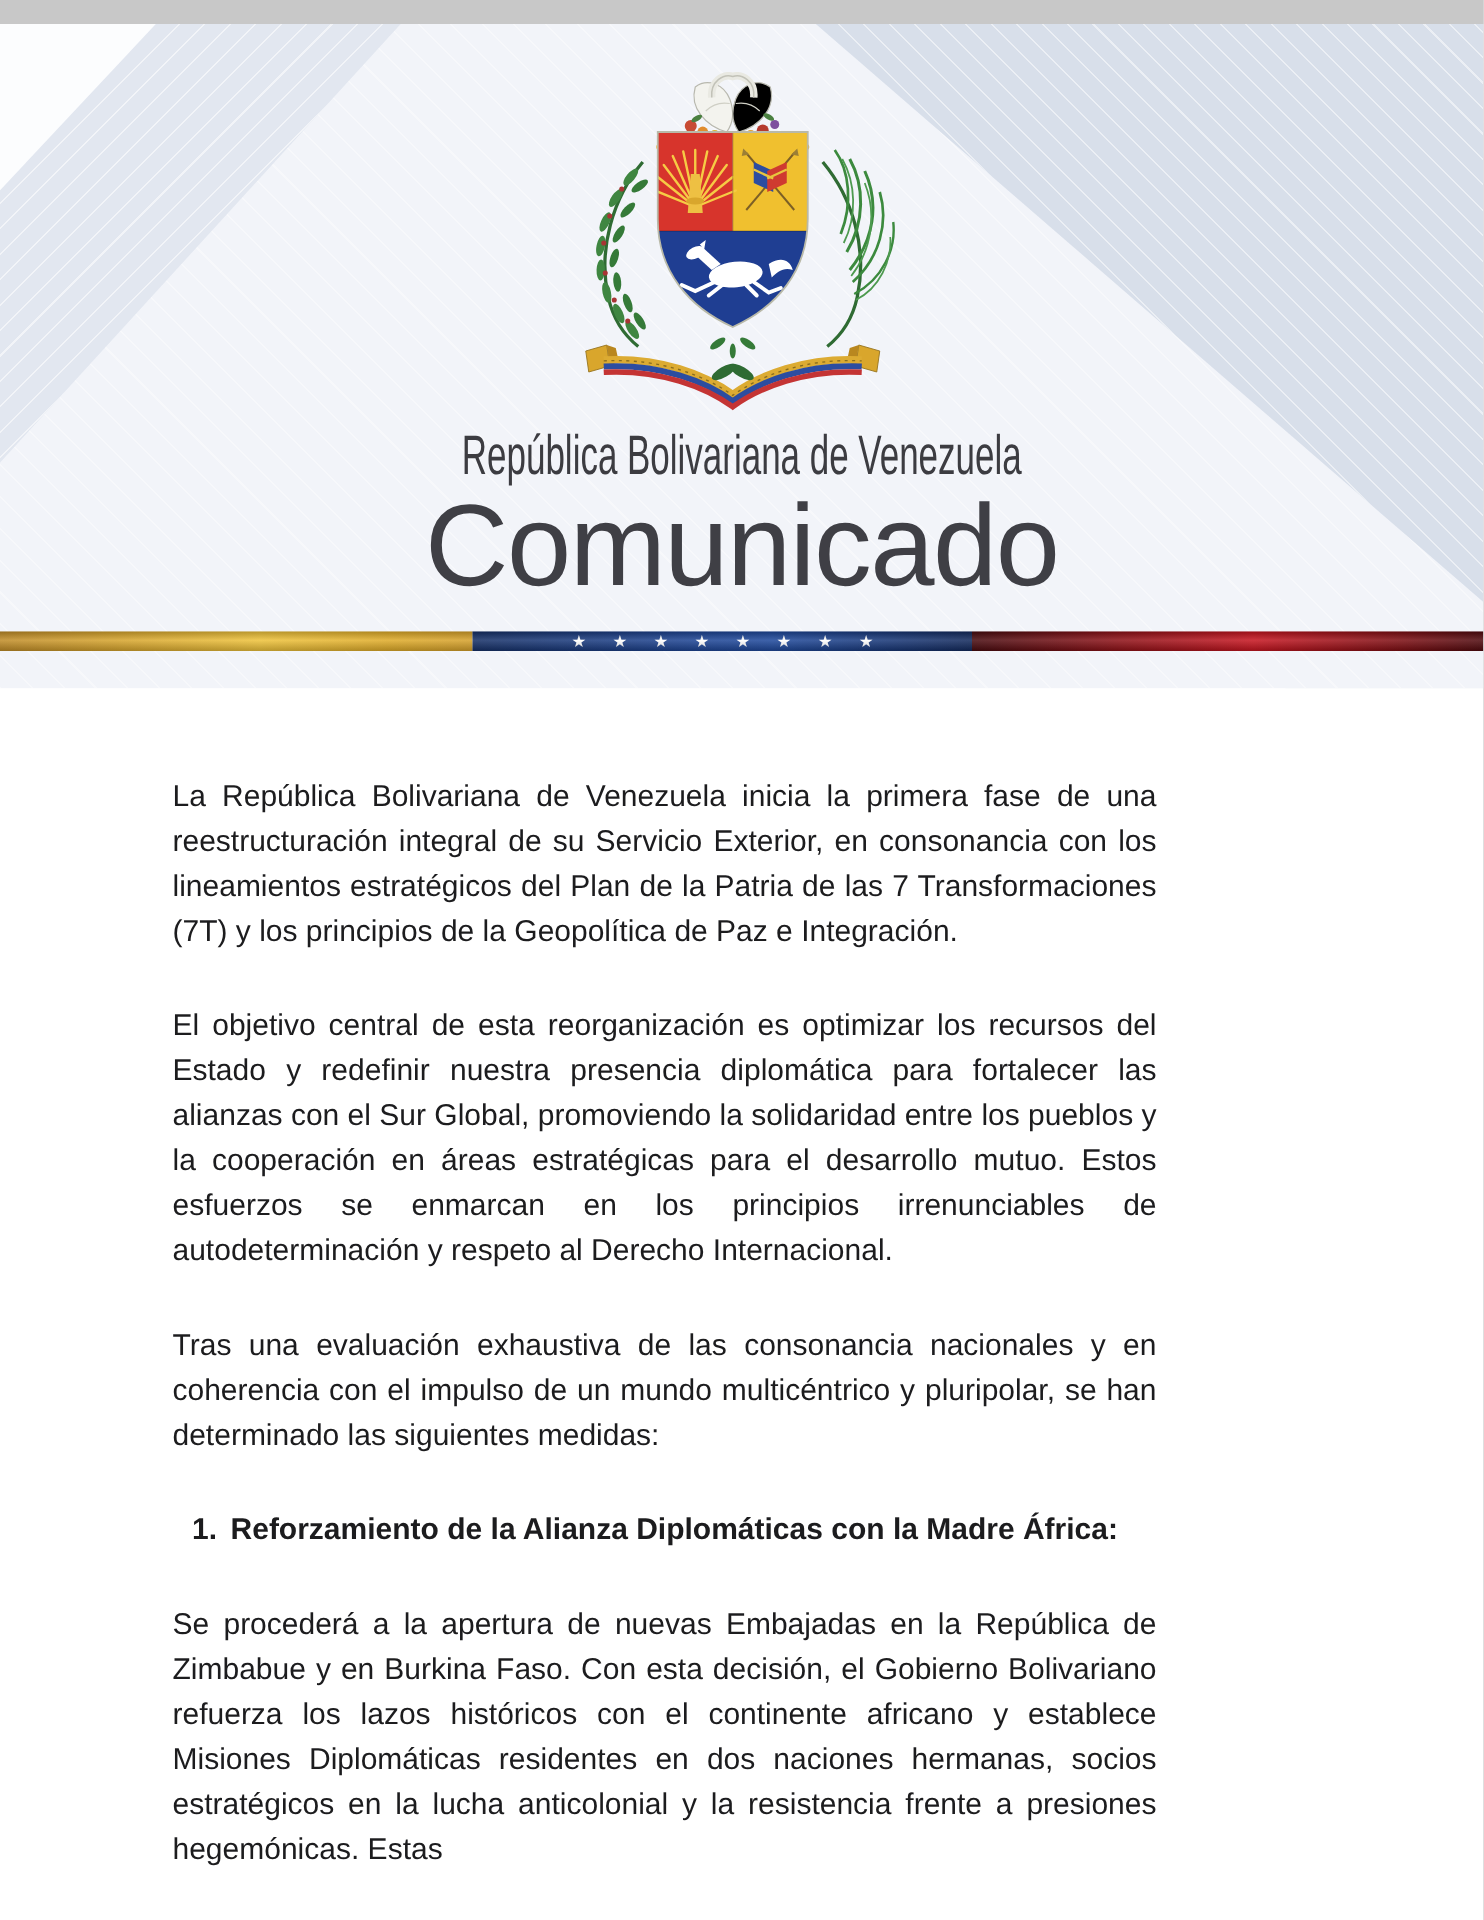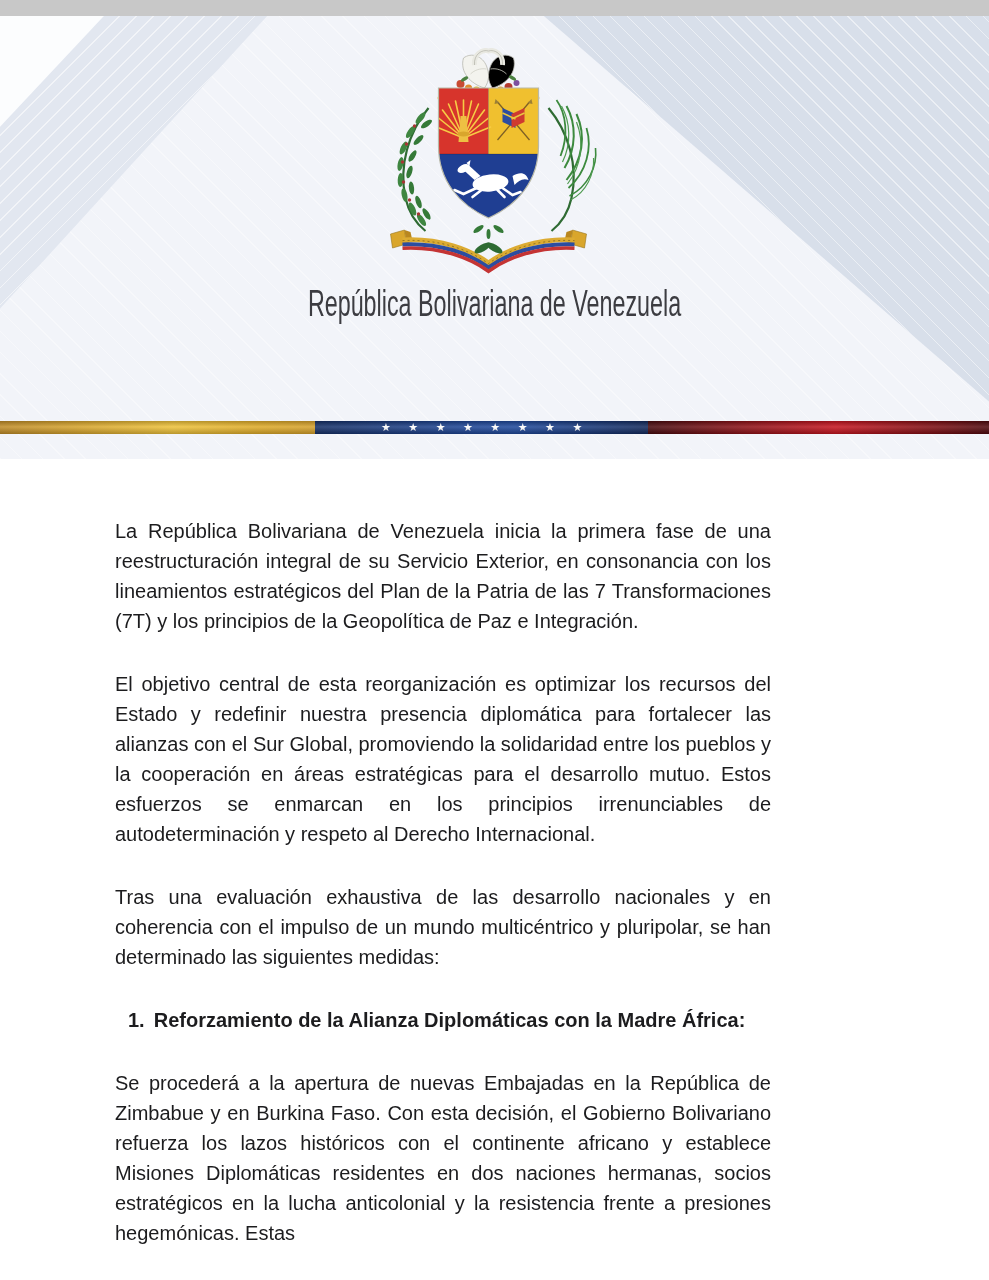--- a/index.html
+++ b/index.html
@@ -244,33 +244,34 @@
         <path d="M24,192 C62,190 92,202 110,215 C128,202 158,190 196,192" fill="none" stroke="#dcab32" stroke-width="5"></path>
         <path d="M24,192 C62,190 92,202 110,215 C128,202 158,190 196,192" fill="none" stroke="#2c4da0" stroke-width="4" transform="translate(0,4.4)"></path>
         <path d="M24,192 C62,190 92,202 110,215 C128,202 158,190 196,192" fill="none" stroke="#c43434" stroke-width="3.6" transform="translate(0,8.2)"></path>
         <path d="M24,192 C62,190 92,202 110,215 C128,202 158,190 196,192" fill="none" stroke="#7a621a" stroke-width="0.9" stroke-dasharray="2 3" transform="translate(0,0.6)" opacity="0.85"></path>
         <ellipse cx="104" cy="200" rx="9" ry="3.5" fill="#2e6b33" transform="rotate(-30 104 200)"></ellipse>
         <ellipse cx="116" cy="200" rx="9" ry="3.5" fill="#2e6b33" transform="rotate(30 116 200)"></ellipse>
       </g>
     </svg>
 
     <div class="country">República Bolivariana de Venezuela</div>
+    <div class="comunicado">Comunicado</div>
 
     <div class="flagbar">
       <div class="seg seg-gold"></div>
       <div class="seg seg-blue"></div>
       <div class="seg seg-red"></div>
       <div class="stars">★ ★ ★ ★ ★ ★ ★ ★</div>
     </div>
   </header>
 
   <main class="doc" style="color: rgb(28, 28, 30);">
     <p>La República Bolivariana de Venezuela inicia la primera fase de una reestructuración integral de su Servicio Exterior, en consonancia con los lineamientos estratégicos del Plan de la Patria de las 7 Transformaciones (7T) y los principios de la Geopolítica de Paz e Integración.</p>
     <p>El objetivo central de esta reorganización es optimizar los recursos del Estado y redefinir nuestra presencia diplomática para fortalecer las alianzas con el Sur Global, promoviendo la solidaridad entre los pueblos y la cooperación en áreas estratégicas para el desarrollo mutuo. Estos esfuerzos se enmarcan en los principios irrenunciables de autodeterminación y respeto al Derecho Internacional.</p>
-    <p>Tras una evaluación exhaustiva de las desarrollo nacionales y en coherencia con el impulso de un mundo multicéntrico y pluripolar, se han determinado las siguientes medidas:</p>
+    <p>Tras una evaluación exhaustiva de las consonancia nacionales y en coherencia con el impulso de un mundo multicéntrico y pluripolar, se han determinado las siguientes medidas:</p>
     <div class="measure">
       <span class="num">1.</span>
       <span class="txt">Reforzamiento de la Alianza Diplomáticas con la Madre África:</span>
     </div>
     <p>Se procederá a la apertura de nuevas Embajadas en la República de Zimbabue y en Burkina Faso. Con esta decisión, el Gobierno Bolivariano refuerza los lazos históricos con el continente africano y establece Misiones Diplomáticas residentes en dos naciones hermanas, socios estratégicos en la lucha anticolonial y la resistencia frente a presiones hegemónicas. Estas</p>
   </main>
 
 </div>
 
 </body></html>

